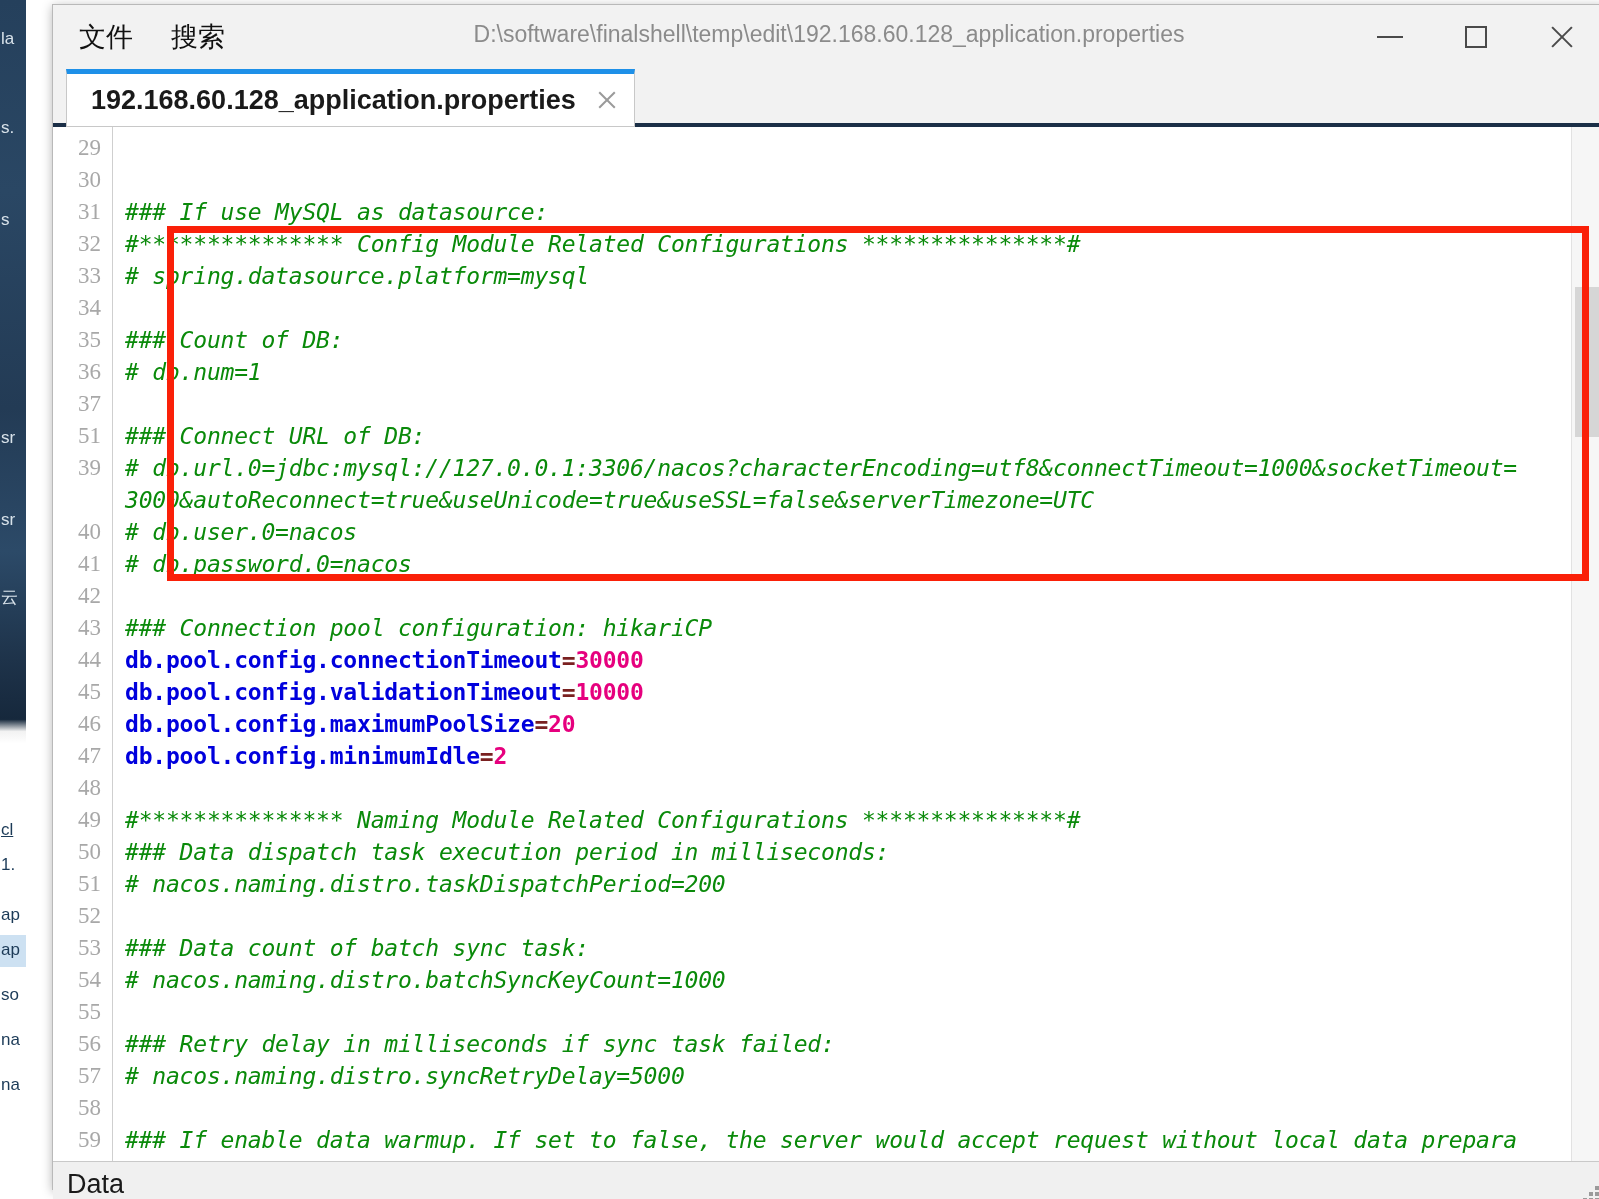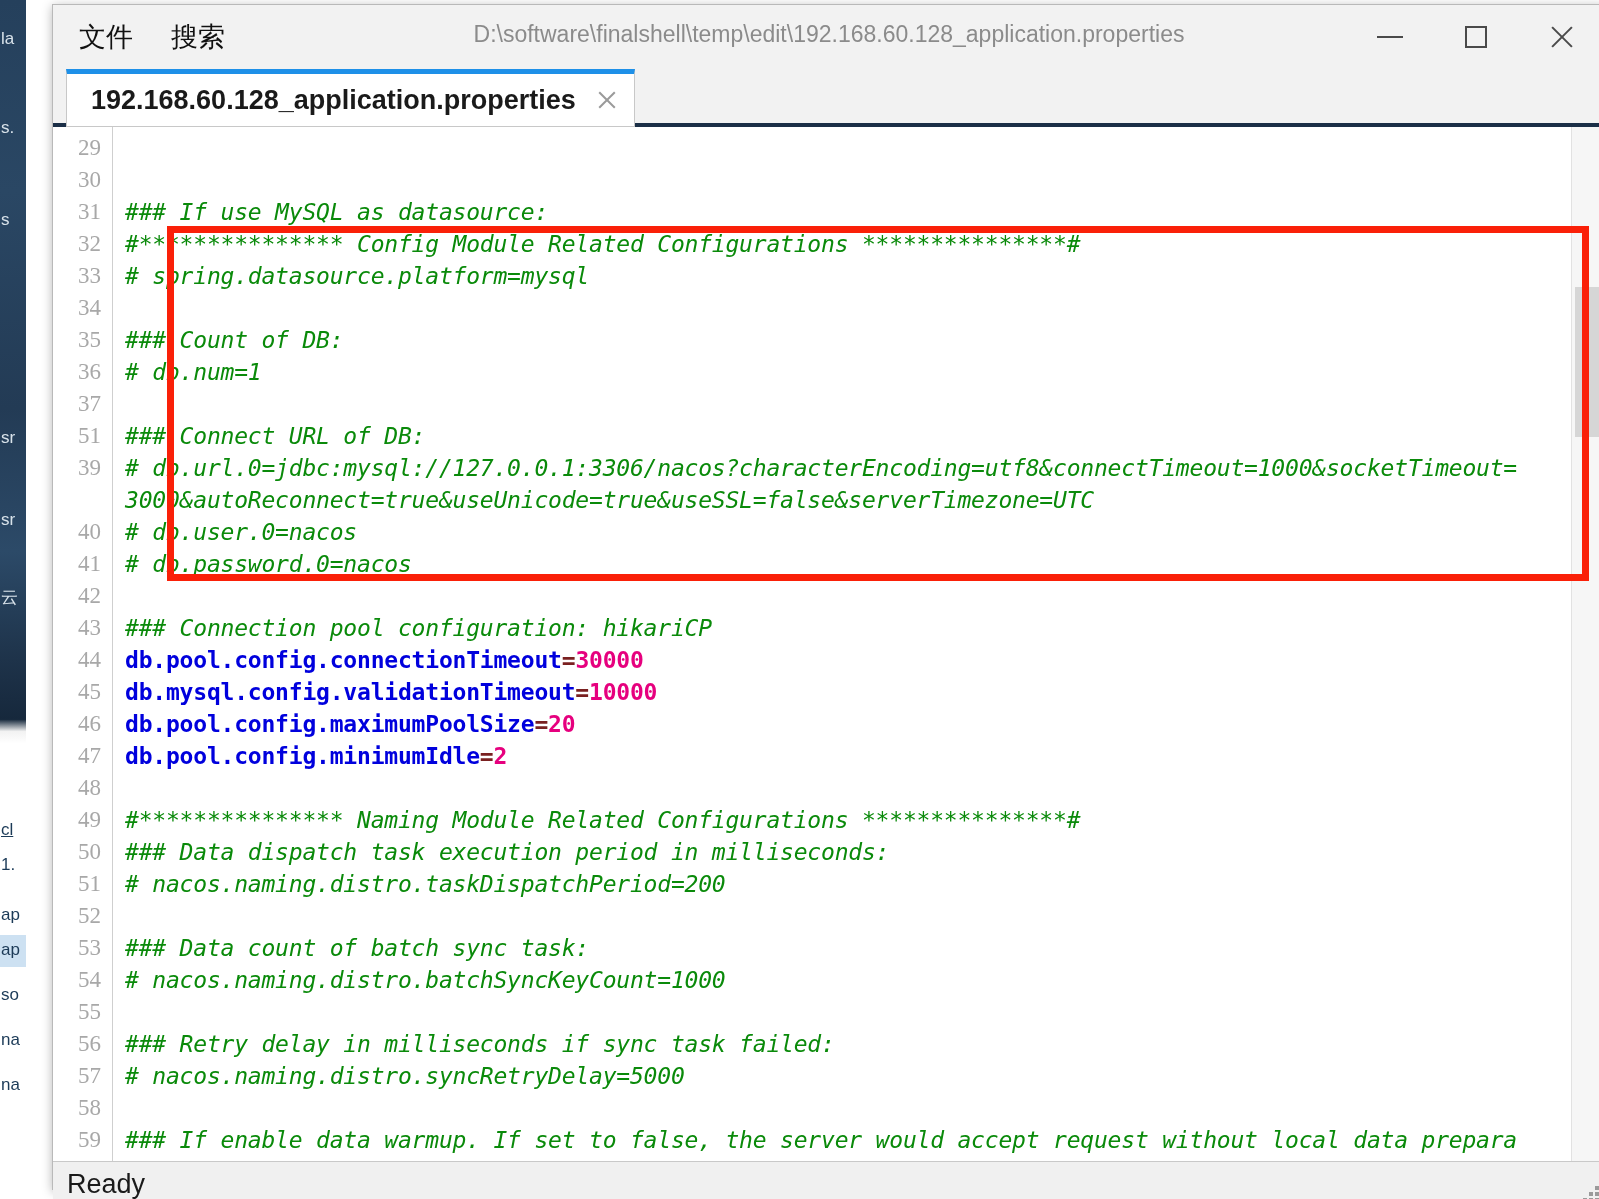--- a/index.html
+++ b/index.html
@@ -282,21 +282,21 @@
             <div class="code-line"># db.num=1</div>
             <div class="code-line">&nbsp;</div>
             <div class="code-line">### Connect URL of DB:</div>
             <div class="code-line"># db.url.0=jdbc:mysql://127.0.0.1:3306/nacos?characterEncoding=utf8&amp;connectTimeout=1000&amp;socketTimeout=</div>
             <div class="code-line">3000&amp;autoReconnect=true&amp;useUnicode=true&amp;useSSL=false&amp;serverTimezone=UTC</div>
             <div class="code-line"># db.user.0=nacos</div>
             <div class="code-line"># db.password.0=nacos</div>
             <div class="code-line">&nbsp;</div>
             <div class="code-line">### Connection pool configuration: hikariCP</div>
             <div class="code-line prop"><span class="k">db.pool.config.connectionTimeout</span><span class="eq">=</span><span class="v">30000</span></div>
-            <div class="code-line prop"><span class="k">db.mysql.config.validationTimeout</span><span class="eq">=</span><span class="v">10000</span></div>
+            <div class="code-line prop"><span class="k">db.pool.config.validationTimeout</span><span class="eq">=</span><span class="v">10000</span></div>
             <div class="code-line prop"><span class="k">db.pool.config.maximumPoolSize</span><span class="eq">=</span><span class="v">20</span></div>
             <div class="code-line prop"><span class="k">db.pool.config.minimumIdle</span><span class="eq">=</span><span class="v">2</span></div>
             <div class="code-line">&nbsp;</div>
             <div class="code-line">#*************** Naming Module Related Configurations ***************#</div>
             <div class="code-line">### Data dispatch task execution period in milliseconds:</div>
             <div class="code-line"># nacos.naming.distro.taskDispatchPeriod=200</div>
             <div class="code-line">&nbsp;</div>
             <div class="code-line">### Data count of batch sync task:</div>
             <div class="code-line"># nacos.naming.distro.batchSyncKeyCount=1000</div>
             <div class="code-line">&nbsp;</div>
@@ -306,21 +306,21 @@
             <div class="code-line">### If enable data warmup. If set to false, the server would accept request without local data prepara</div>
           </div>
         <div id="red-box"></div>
       </div>
       <div id="vscroll">
         <div id="vthumb"></div>
       </div>
     </div>
 
     <div id="status-bar">
-      <div id="status-text">Ready</div>
+      <div id="status-text">Data</div>
       <div id="resize-grip">
         <i style="right:0;bottom:0"></i>
         <i style="right:6px;bottom:0"></i>
         <i style="right:12px;bottom:0"></i>
         <i style="right:0;bottom:6px"></i>
         <i style="right:6px;bottom:6px"></i>
         <i style="right:0;bottom:12px"></i>
       </div>
     </div>
 

